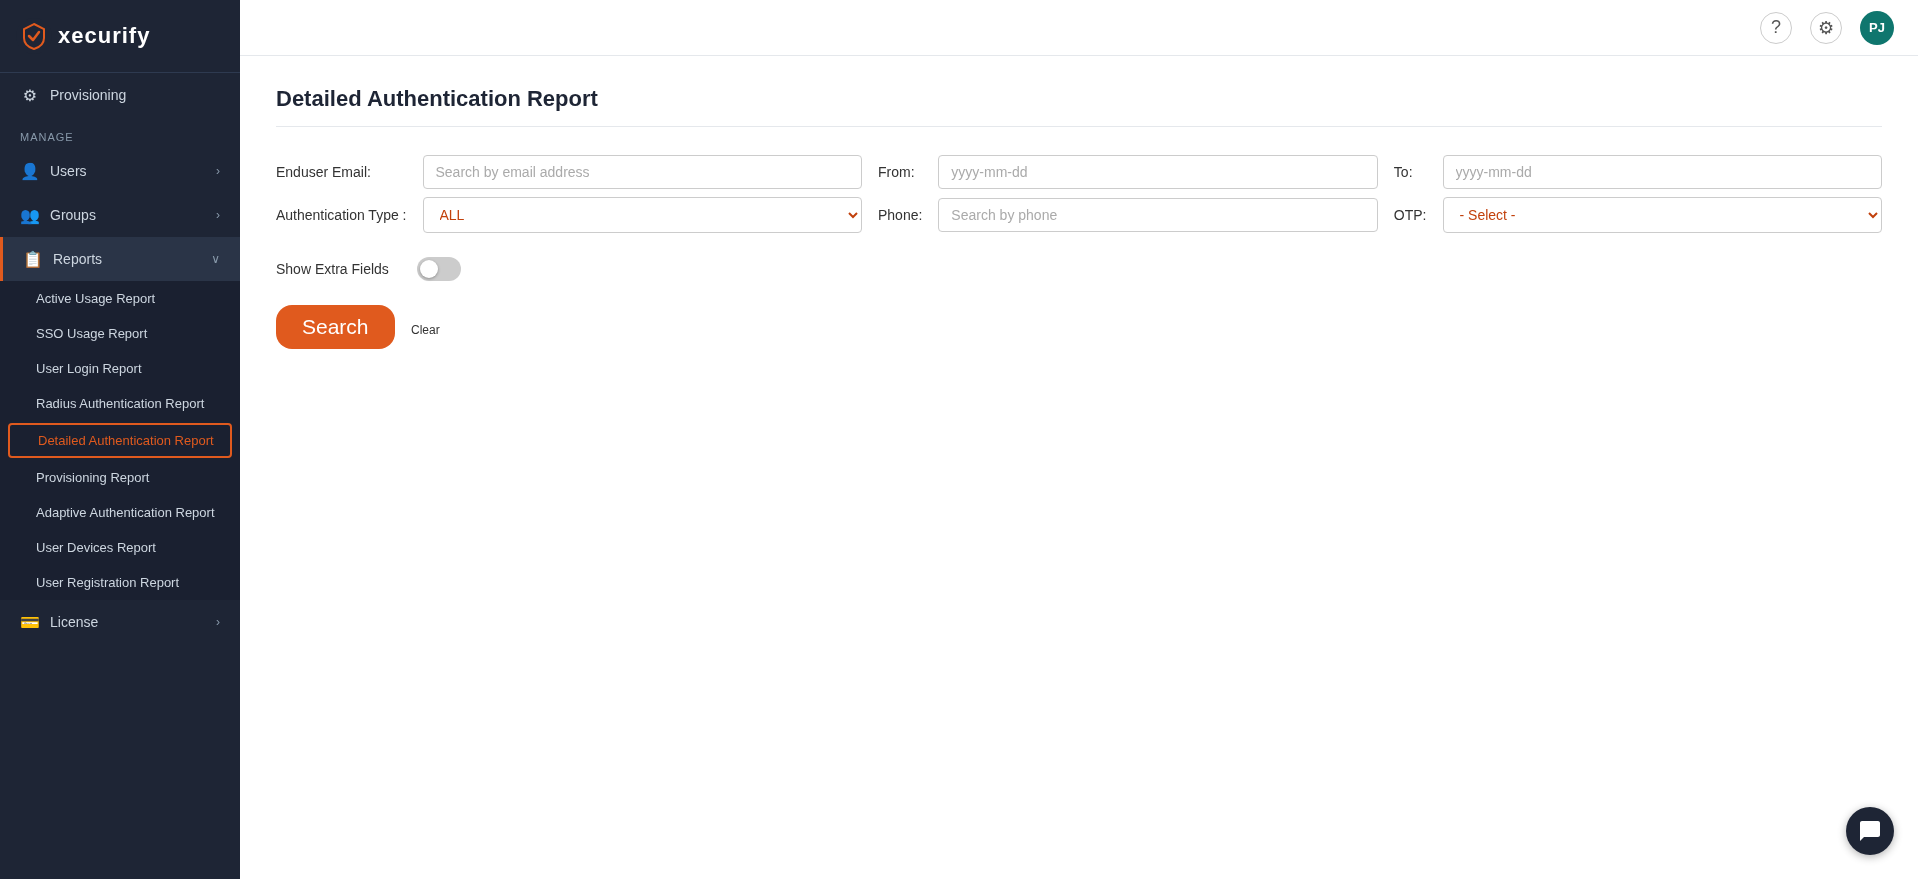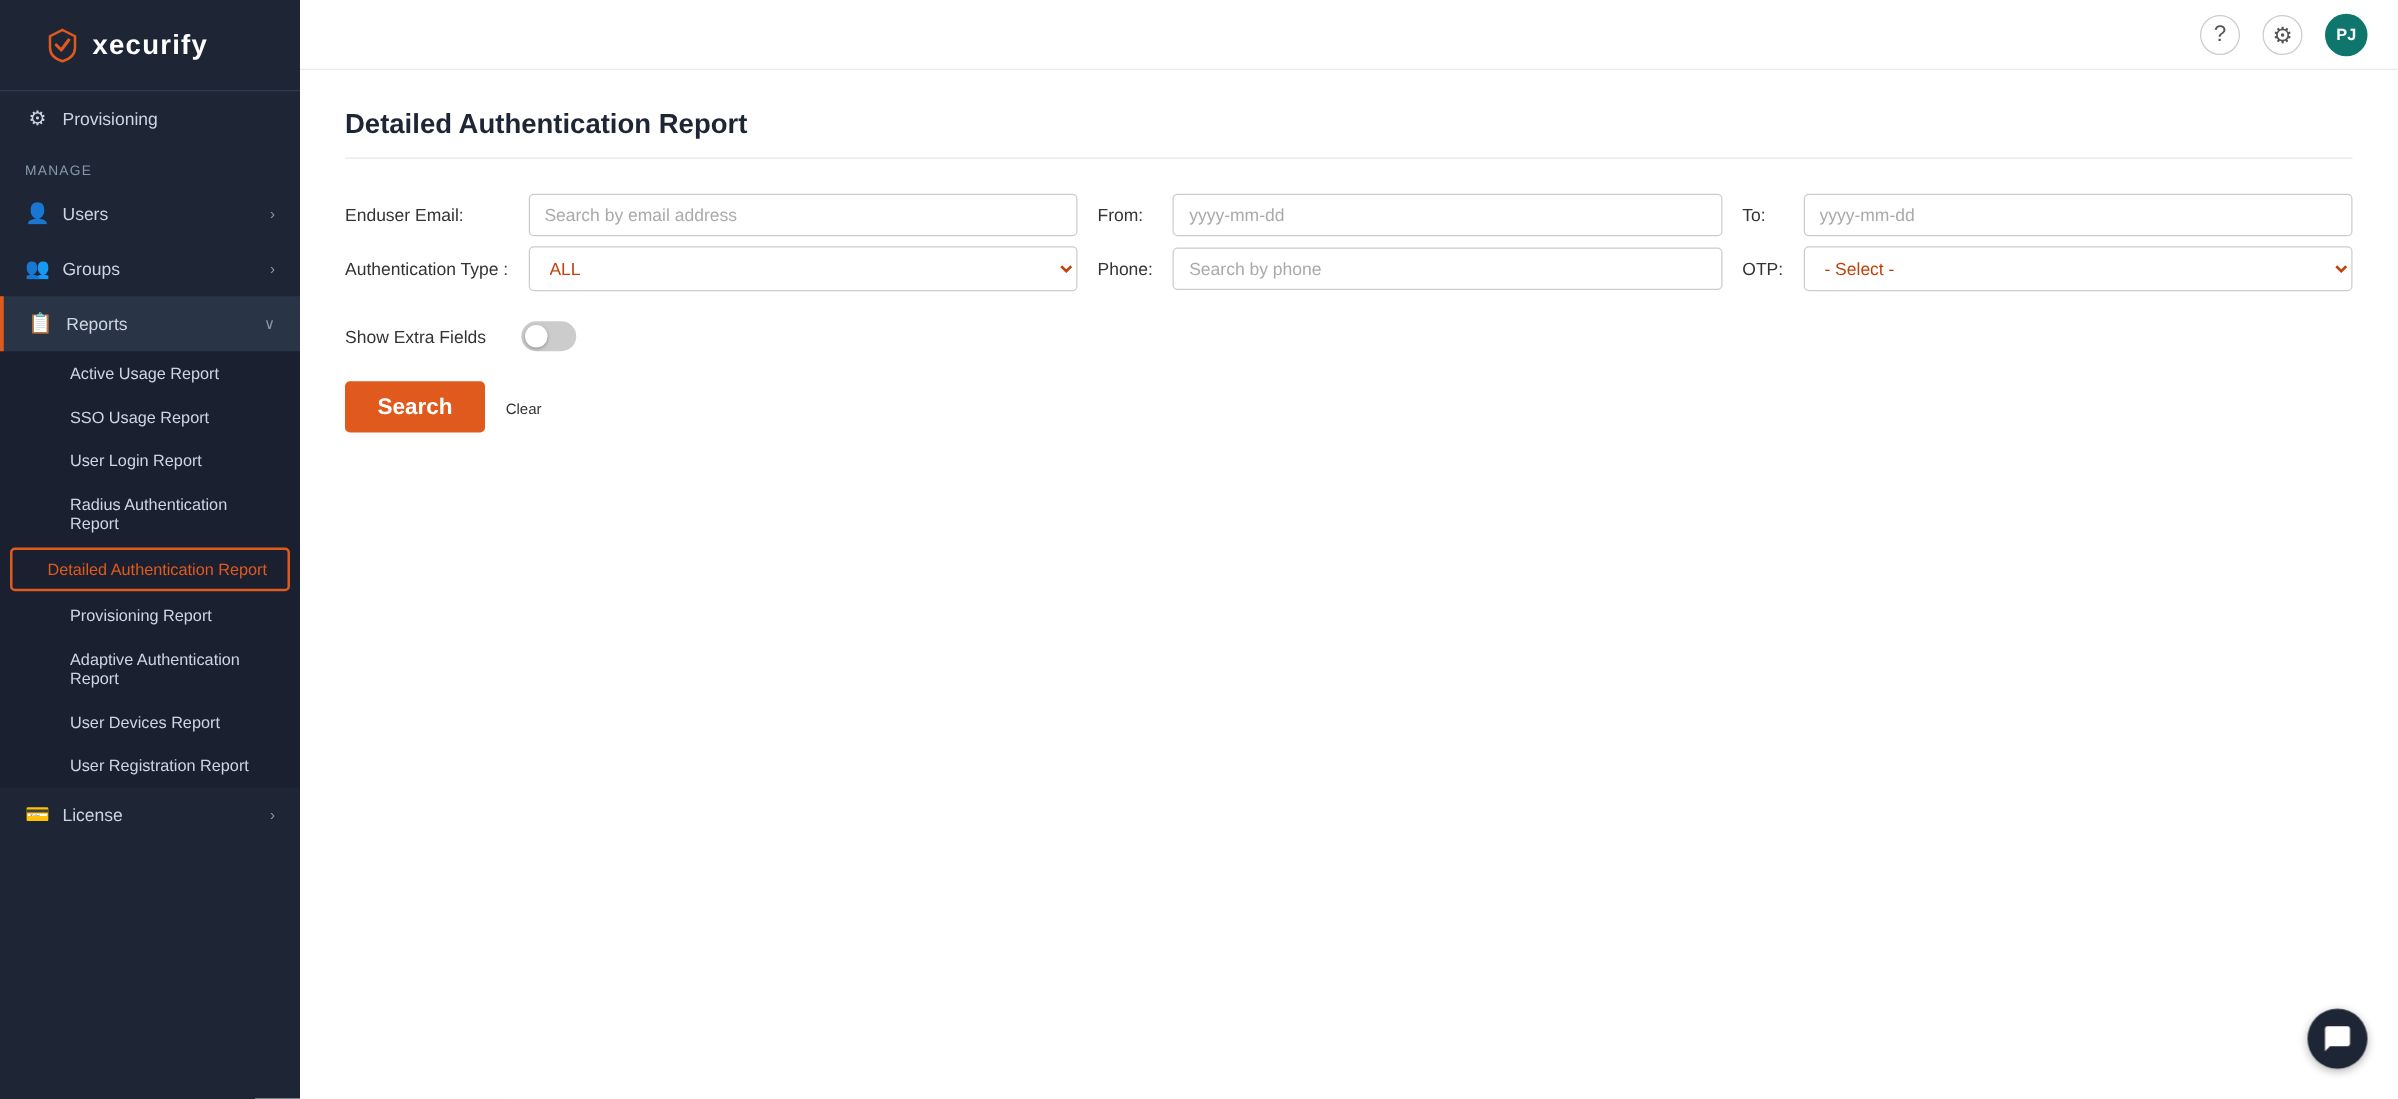--- a/index.html
+++ b/index.html
@@ -10,21 +10,21 @@
       width: 240px;
       min-width: 240px;
       background: #1e2535;
       color: #fff;
       display: flex;
       flex-direction: column;
       height: 100vh;
       overflow-y: auto;
     }
     .sidebar-logo {
-      padding: 18px 32px;
+      padding: 18px 16px;
       display: flex;
       align-items: center;
       border-bottom: 1px solid #2e3a50;
     }
     .logo-text {
       font-size: 22px;
       font-weight: 700;
       color: #fff;
       letter-spacing: 1px;
     }
@@ -69,21 +69,20 @@
       background: #1a2030;
     }
     .sidebar-sub-item {
       display: flex;
       align-items: center;
       padding: 10px 20px 10px 36px;
       cursor: pointer;
       color: #cdd6e0;
       font-size: 13px;
       transition: background 0.15s;
-      margin-left: 20px;
     }
     .sidebar-sub-item.active-sub {
       color: #e05a1e;
       border: 2px solid #e05a1e;
       border-radius: 4px;
       margin: 2px 8px;
       padding: 8px 12px 8px 28px;
     }
 
     
@@ -224,24 +223,24 @@
       left: 3px;
       transition: transform 0.2s;
       box-shadow: 0 1px 3px rgba(0,0,0,0.3);
     }
 
     
     .btn-search {
       background: #e05a1e;
       color: #fff;
       border: none;
-      border-radius: 4px;
+      border-radius: 16px;
       padding: 10px 26px;
-      font-size: 18px;
-      font-weight: 700;
+      font-size: 21px;
+      font-weight: 400;
       cursor: pointer;
       transition: background 0.15s;
     }
     .btn-clear {
       background: transparent;
       color: #333;
       border: none;
       font-size: 12px;
       cursor: pointer;
       padding: 10px 12px;

